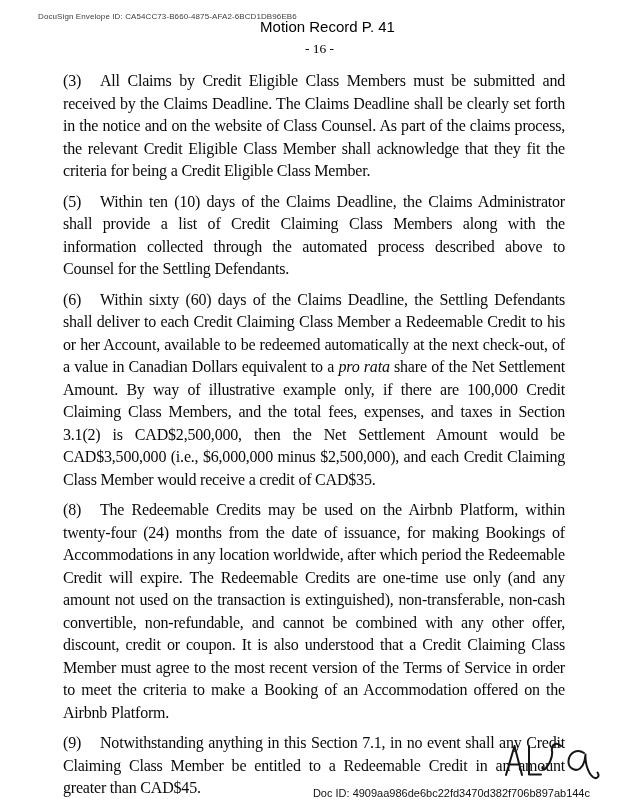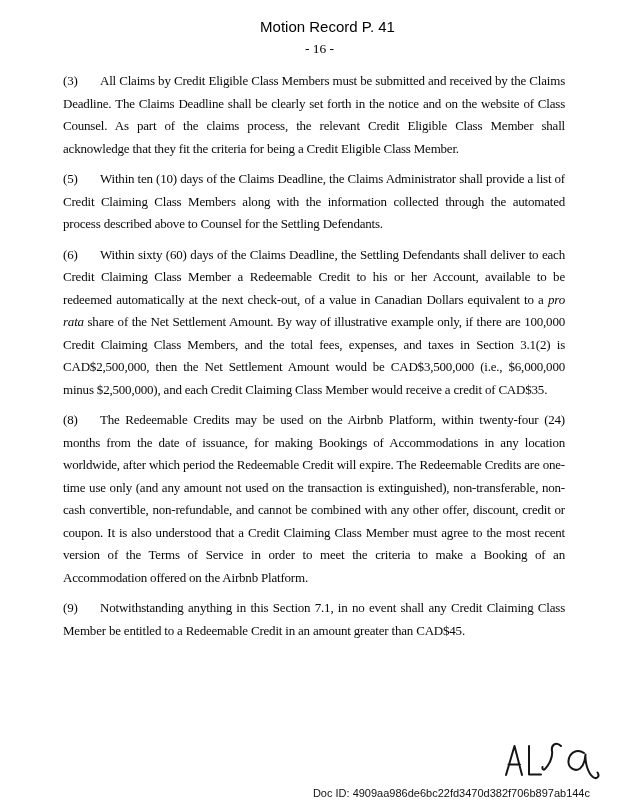--- a/index.html
+++ b/index.html
@@ -42,21 +42,21 @@
     transform: translateX(8px);
     font-family: "Liberation Serif", serif;
     font-size: 13.5px;
     color: #000;
   }
   .content {
     position: absolute;
     top: 70px;
     left: 63px;
     width: 502px;
-    font-size: 13px;
+    font-size: 16px;
     line-height: 22.5px;
     letter-spacing: -0.2px;
     text-align: justify;
     color: #090909;
   }
   .content p { margin: 0 0 8px 0; }
   .content p:last-child { margin-bottom: 0; }
   .pnum { display: inline-block; width: 37px; }
   .content em { font-style: italic; }
   .initials {
@@ -74,20 +74,21 @@
     font-size: 11px;
     color: #111;
     white-space: nowrap;
   }
 </style>
 </head>
 <body>
 
 <div class="page">
 
+  <div class="envelope">DocuSign Envelope ID: CA54CC73-B660-4875-AFA2-6BCD1DB96EB6</div>
 
   <div class="stamp">Motion Record P. 41</div>
 
   <div class="pagenum">- 16 -</div>
 
   <main class="content">
       <p><span class="pnum">(3)</span><span>All Claims by Credit Eligible Class Members must be submitted and received by the Claims Deadline. The Claims Deadline shall be clearly set forth in the notice and on the website of Class Counsel. As part of the claims process, the relevant Credit Eligible Class Member shall acknowledge that they fit the criteria for being a Credit Eligible Class Member.</span></p>
       <p><span class="pnum">(5)</span><span>Within ten (10) days of the Claims Deadline, the Claims Administrator shall provide a list of Credit Claiming Class Members along with the information collected through the automated process described above to Counsel for the Settling Defendants.</span></p>
       <p><span class="pnum">(6)</span><span>Within sixty (60) days of the Claims Deadline, the Settling Defendants shall deliver to each Credit Claiming Class Member a Redeemable Credit to his or her Account, available to be redeemed automatically at the next check-out, of a value in Canadian Dollars equivalent to a </span><em>pro rata</em><span> share of the Net Settlement Amount. By way of illustrative example only, if there are 100,000 Credit Claiming Class Members, and the total fees, expenses, and taxes in Section 3.1(2) is CAD$2,500,000, then the Net Settlement Amount would be CAD$3,500,000 (i.e., $6,000,000 minus $2,500,000), and each Credit Claiming Class Member would receive a credit of CAD$35.</span></p>
       <p><span class="pnum">(8)</span><span>The Redeemable Credits may be used on the Airbnb Platform, within twenty-four (24) months from the date of issuance, for making Bookings of Accommodations in any location worldwide, after which period the Redeemable Credit will expire. The Redeemable Credits are one-time use only (and any amount not used on the transaction is extinguished), non-transferable, non-cash convertible, non-refundable, and cannot be combined with any other offer, discount, credit or coupon. It is also understood that a Credit Claiming Class Member must agree to the most recent version of the Terms of Service in order to meet the criteria to make a Booking of an Accommodation offered on the Airbnb Platform.</span></p>

